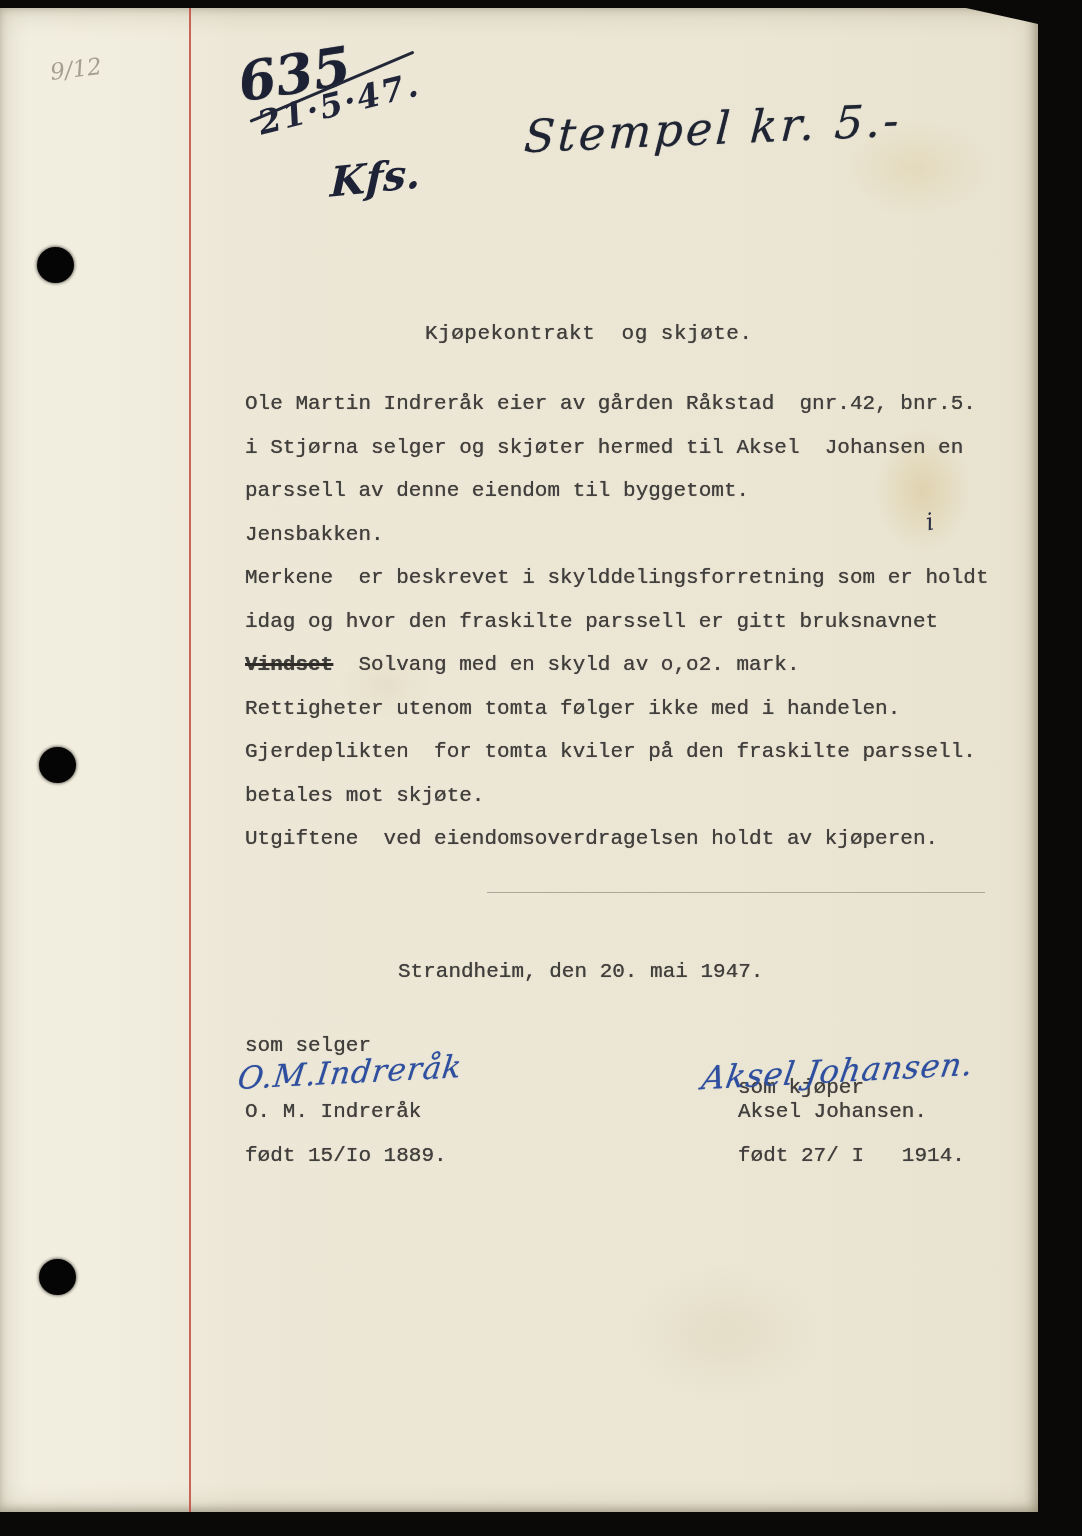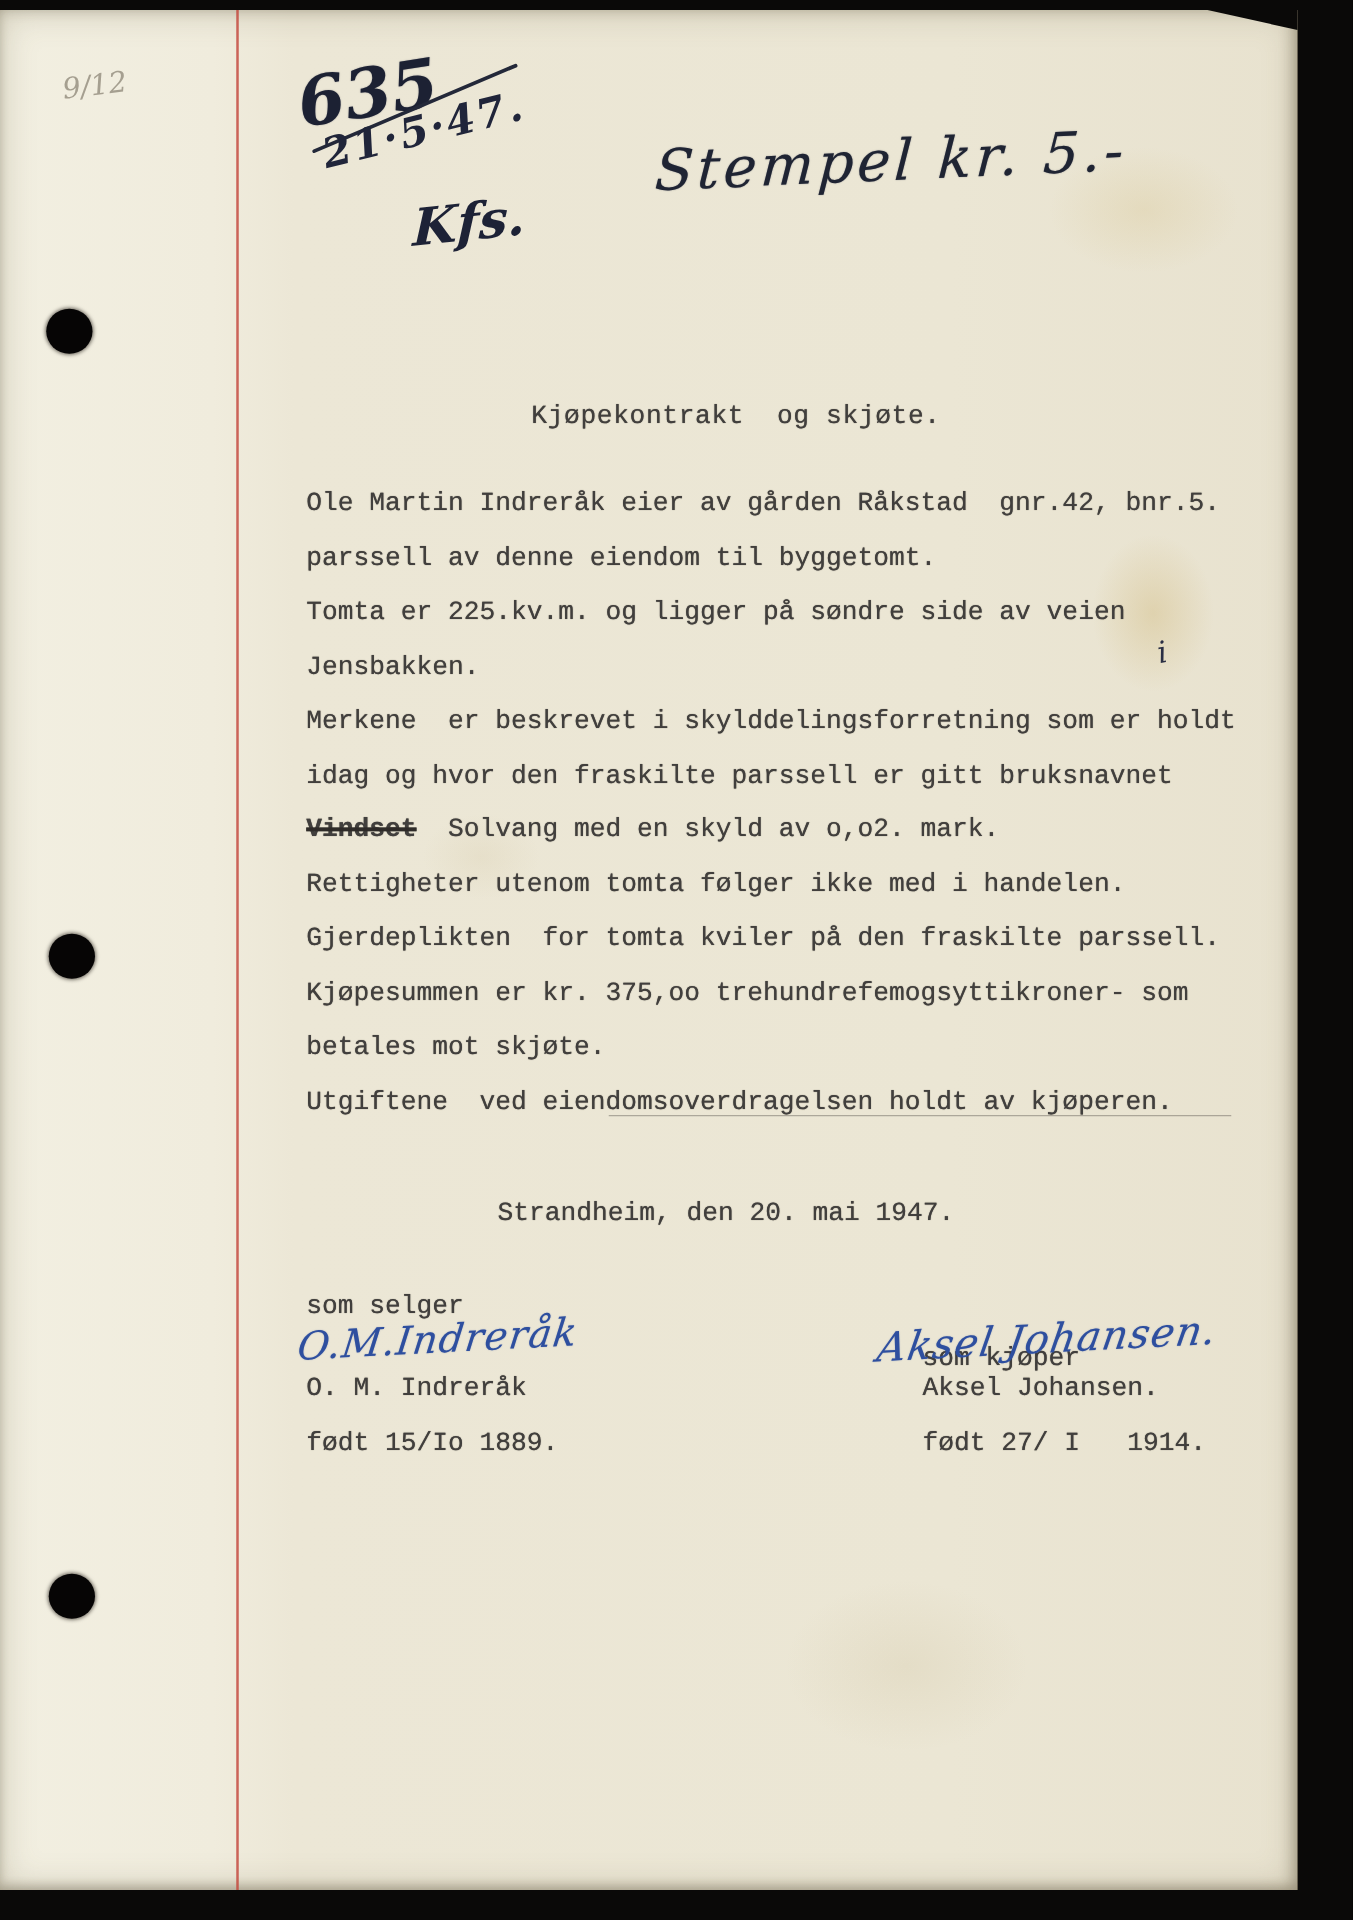--- a/index.html
+++ b/index.html
@@ -164,29 +164,28 @@
     <div class="journal-stroke"></div>
     <div class="hand journal-date">21·5·47.</div>
     <div class="hand clerk-initials">Kfs.</div>
 
     <div class="hand stamp-note">Stempel kr. 5.-</div>
 
     <div class="tline title">Kjøpekontrakt  og skjøte.</div>
 
     <div class="body">
       <div class="tline">Ole Martin Indreråk eier av gården Råkstad  gnr.42, bnr.5.</div>
+      <div class="tline">i Stjørna selger og skjøter hermed til Aksel  Johansen en</div>
       <div class="tline">parssell av denne eiendom til byggetomt.</div>
-      <div class="tline">Tomta er 225.kv.m. og ligger på søndre side av veien</div>
       <div class="tline">Jensbakken.</div>
       <div class="tline">Merkene  er beskrevet i skylddelingsforretning som er holdt</div>
       <div class="tline">idag og hvor den fraskilte parssell er gitt bruksnavnet</div>
       <div class="tline"><span class="struck">Vindset</span><span>  Solvang med en skyld av o,o2. mark.</span></div>
       <div class="tline">Rettigheter utenom tomta følger ikke med i handelen.</div>
       <div class="tline">Gjerdeplikten  for tomta kviler på den fraskilte parssell.</div>
-      <div class="tline">Kjøpesummen er kr. 375,oo trehundrefemogsyttikroner- som</div>
       <div class="tline">betales mot skjøte.</div>
       <div class="tline">Utgiftene  ved eiendomsoverdragelsen holdt av kjøperen.</div>
     </div>
 
     <div class="hand inline-mark">i</div>
 
     <div class="rule-line"></div>
 
     <div class="tline place-date">Strandheim, den 20. mai 1947.</div>
 

